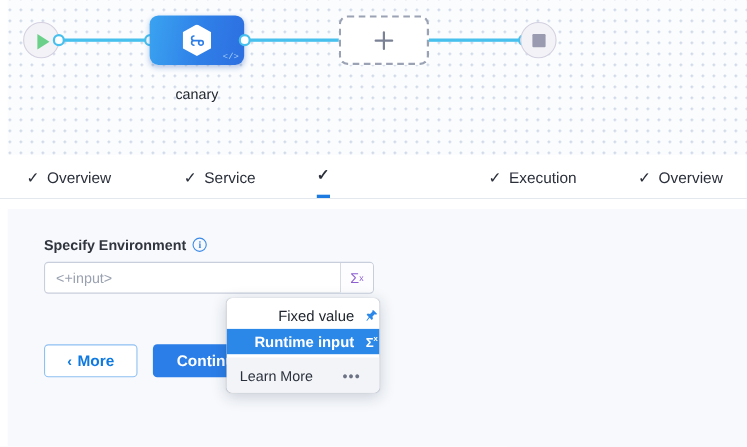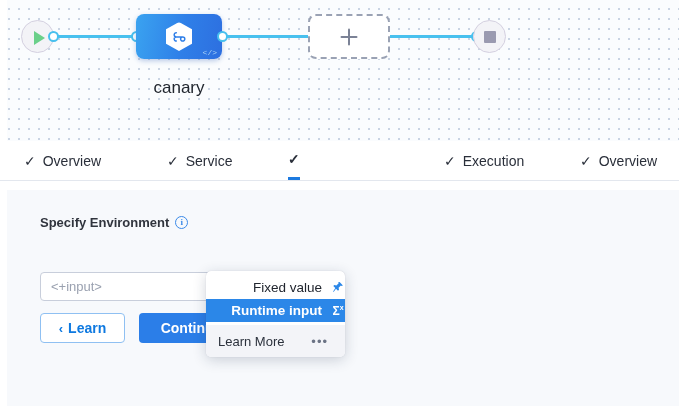--- a/index.html
+++ b/index.html
@@ -146,21 +146,21 @@
   .plus-h, .plus-v {
     position: absolute;
     background: #7b8296;
     border-radius: 1px;
   }
   .plus-h { left: 50%; top: 50%; transform: translate(-50%,-50%); width: 17px; height: 2px; }
   .plus-v { left: 50%; top: 50%; transform: translate(-50%,-50%); width: 2px; height: 17px; }
 
   .node-label {
     position: absolute;
-    font-size: 17px;
+    font-size: 13px;
     text-align: center;
     white-space: nowrap;
   }
   .label-canary {
     left: 136px; top: 78px; width: 86px;
     color: #22272f;
   }
   .label-add {
     left: 300px; top: 78px; width: 98px;
     color: #6b7385;
@@ -249,21 +249,20 @@
   .input-wrap {
     position: absolute;
     left: 40px; top: 238px;
     width: 300px; height: 29px;
     background: #ffffff;
     border: 1px solid #c8cedb;
     border-radius: 4px;
     box-sizing: border-box;
     display: flex;
     align-items: stretch;
-    margin-top: 34px;
   }
   .input-box {
     flex: 1;
     border: none;
     outline: none;
     background: transparent;
     font-family: "Liberation Sans", sans-serif;
     font-size: 13px;
     color: #9aa1b0;
     padding: 0 10px;
@@ -451,21 +450,21 @@
 <div class="input-wrap">
   <input class="input-box" type="text" placeholder="&lt;+input&gt;" style="">
   <div class="sigma-btn">
     <span>Σ</span>
       <sup>x</sup>
   </div>
 </div>
 
 <div class="btn btn-back">
   <span class="chev">‹</span>
-  <span>Learn</span>
+  <span>More</span>
 </div>
 <div class="btn btn-continue">
   <span>Continue</span>
 </div>
 
 <div class="menu">
   <div class="menu-items">
     <div class="menu-item">
       <span>Fixed value</span>
       <span class="mi-icon ic-pin">

